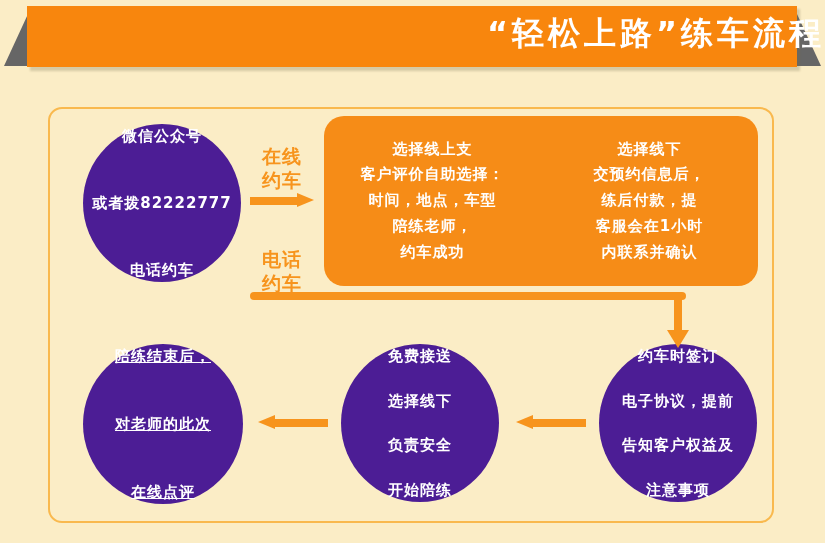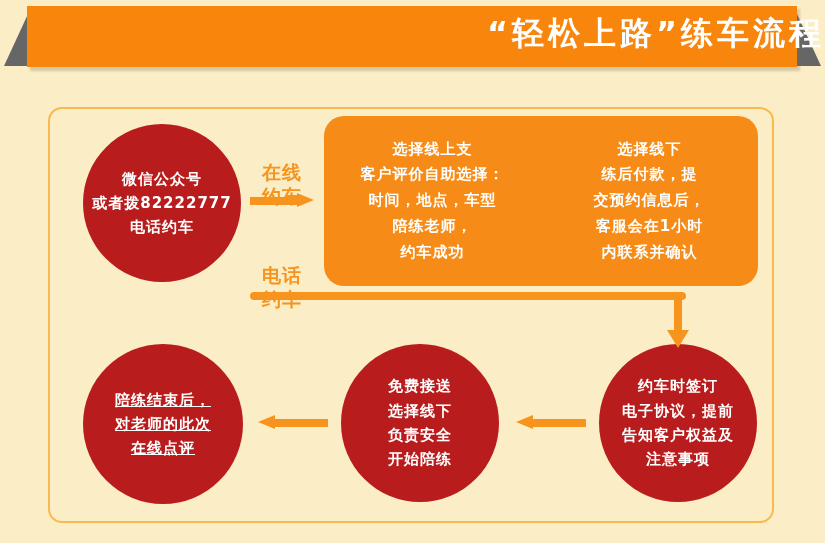--- a/index.html
+++ b/index.html
@@ -71,26 +71,26 @@
     width: 726px; height: 416px;
     border: 2px solid #f9b94e;
     border-radius: 14px;
     box-sizing: border-box;
   }
 
   
   .circle-node {
     position: absolute;
     border-radius: 50%;
-    background: #b91c1c;
+    background: #4c1d95;
     color: #ffffff;
     display: flex;
     flex-direction: column;
     align-items: center;
-    justify-content: center;
+    justify-content: space-between;
     text-align: center;
     font-weight: bold;
     font-size: 15px;
     line-height: 1.62;
     letter-spacing: 1px;
   }
   .circle-node .ln { display: block; white-space: nowrap; }
 
   #node-wechat  { left: 83px;  top: 124px; width: 158px; height: 158px; }
   #node-review  { left: 83px;  top: 344px; width: 160px; height: 160px; text-decoration: underline; }
@@ -124,21 +124,20 @@
   
   .flow-label {
     position: absolute;
     color: #f7941d;
     font-weight: bold;
     font-size: 19px;
     line-height: 1.25;
     letter-spacing: 1px;
     text-align: center;
     white-space: nowrap;
-    margin-top: 16px;
   }
   #label-online { left: 252px; top: 145px; width: 60px; }
   #label-phone  { left: 252px; top: 248px; width: 60px; }
 
   
   .arrow-right, .arrow-left {
     position: absolute;
     height: 14px;
   }
   .arrow-right .shaft, .arrow-left .shaft {
@@ -223,22 +222,22 @@
 <div id="box-options">
   <div class="opt-col">
     <span class="ln">选择线上支</span>
     <span class="ln">客户评价自助选择：</span>
     <span class="ln">时间，地点，车型</span>
     <span class="ln">陪练老师，</span>
     <span class="ln">约车成功</span>
   </div>
   <div class="opt-col">
     <span class="ln">选择线下</span>
+    <span class="ln">交预约信息后，</span>
     <span class="ln">练后付款，提</span>
-    <span class="ln">交预约信息后，</span>
     <span class="ln">客服会在1小时</span>
     <span class="ln">内联系并确认</span>
   </div>
 </div>
 
 <div class="circle-node" id="node-agreement">
   <span class="ln">约车时签订</span>
   <span class="ln">电子协议，提前</span>
   <span class="ln">告知客户权益及</span>
   <span class="ln">注意事项</span>

